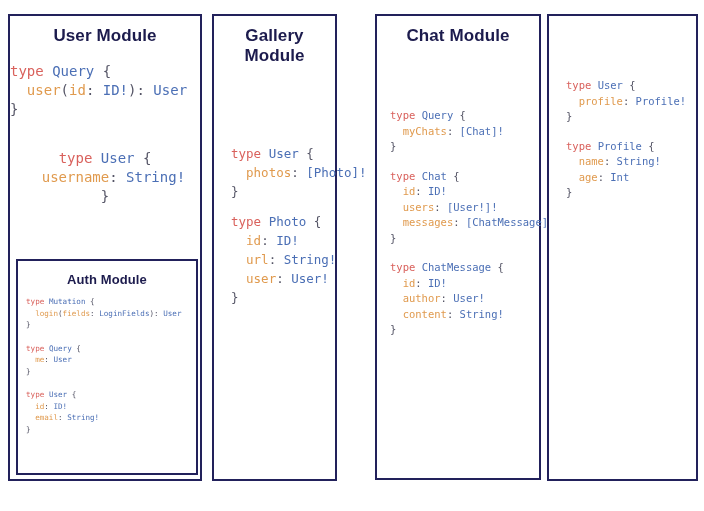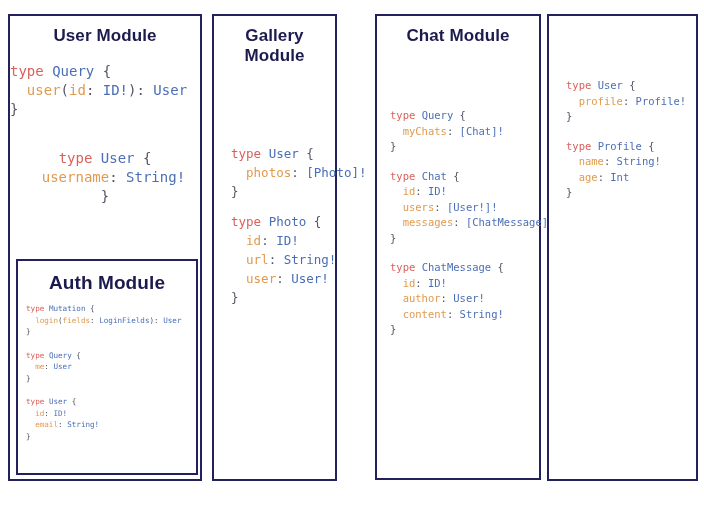--- a/index.html
+++ b/index.html
@@ -61,21 +61,21 @@
   #panel-profile { left: 547px; top: 14px; width: 151px; height: 467px; }
 
   #panel-auth {
     left: 6px;
     top: 243px;
     width: 182px;
     height: 216px;
     border: 2px solid #22215b;
   }
   #panel-auth .panel-title {
-    font-size: 19px;
+    font-size: 13px;
     margin-top: 11px;
     margin-bottom: 3px;
     text-align: center;
   }
 
   .code-user {
     font-size: 14px;
     line-height: 19px;
     margin-top: 16px;
   }

